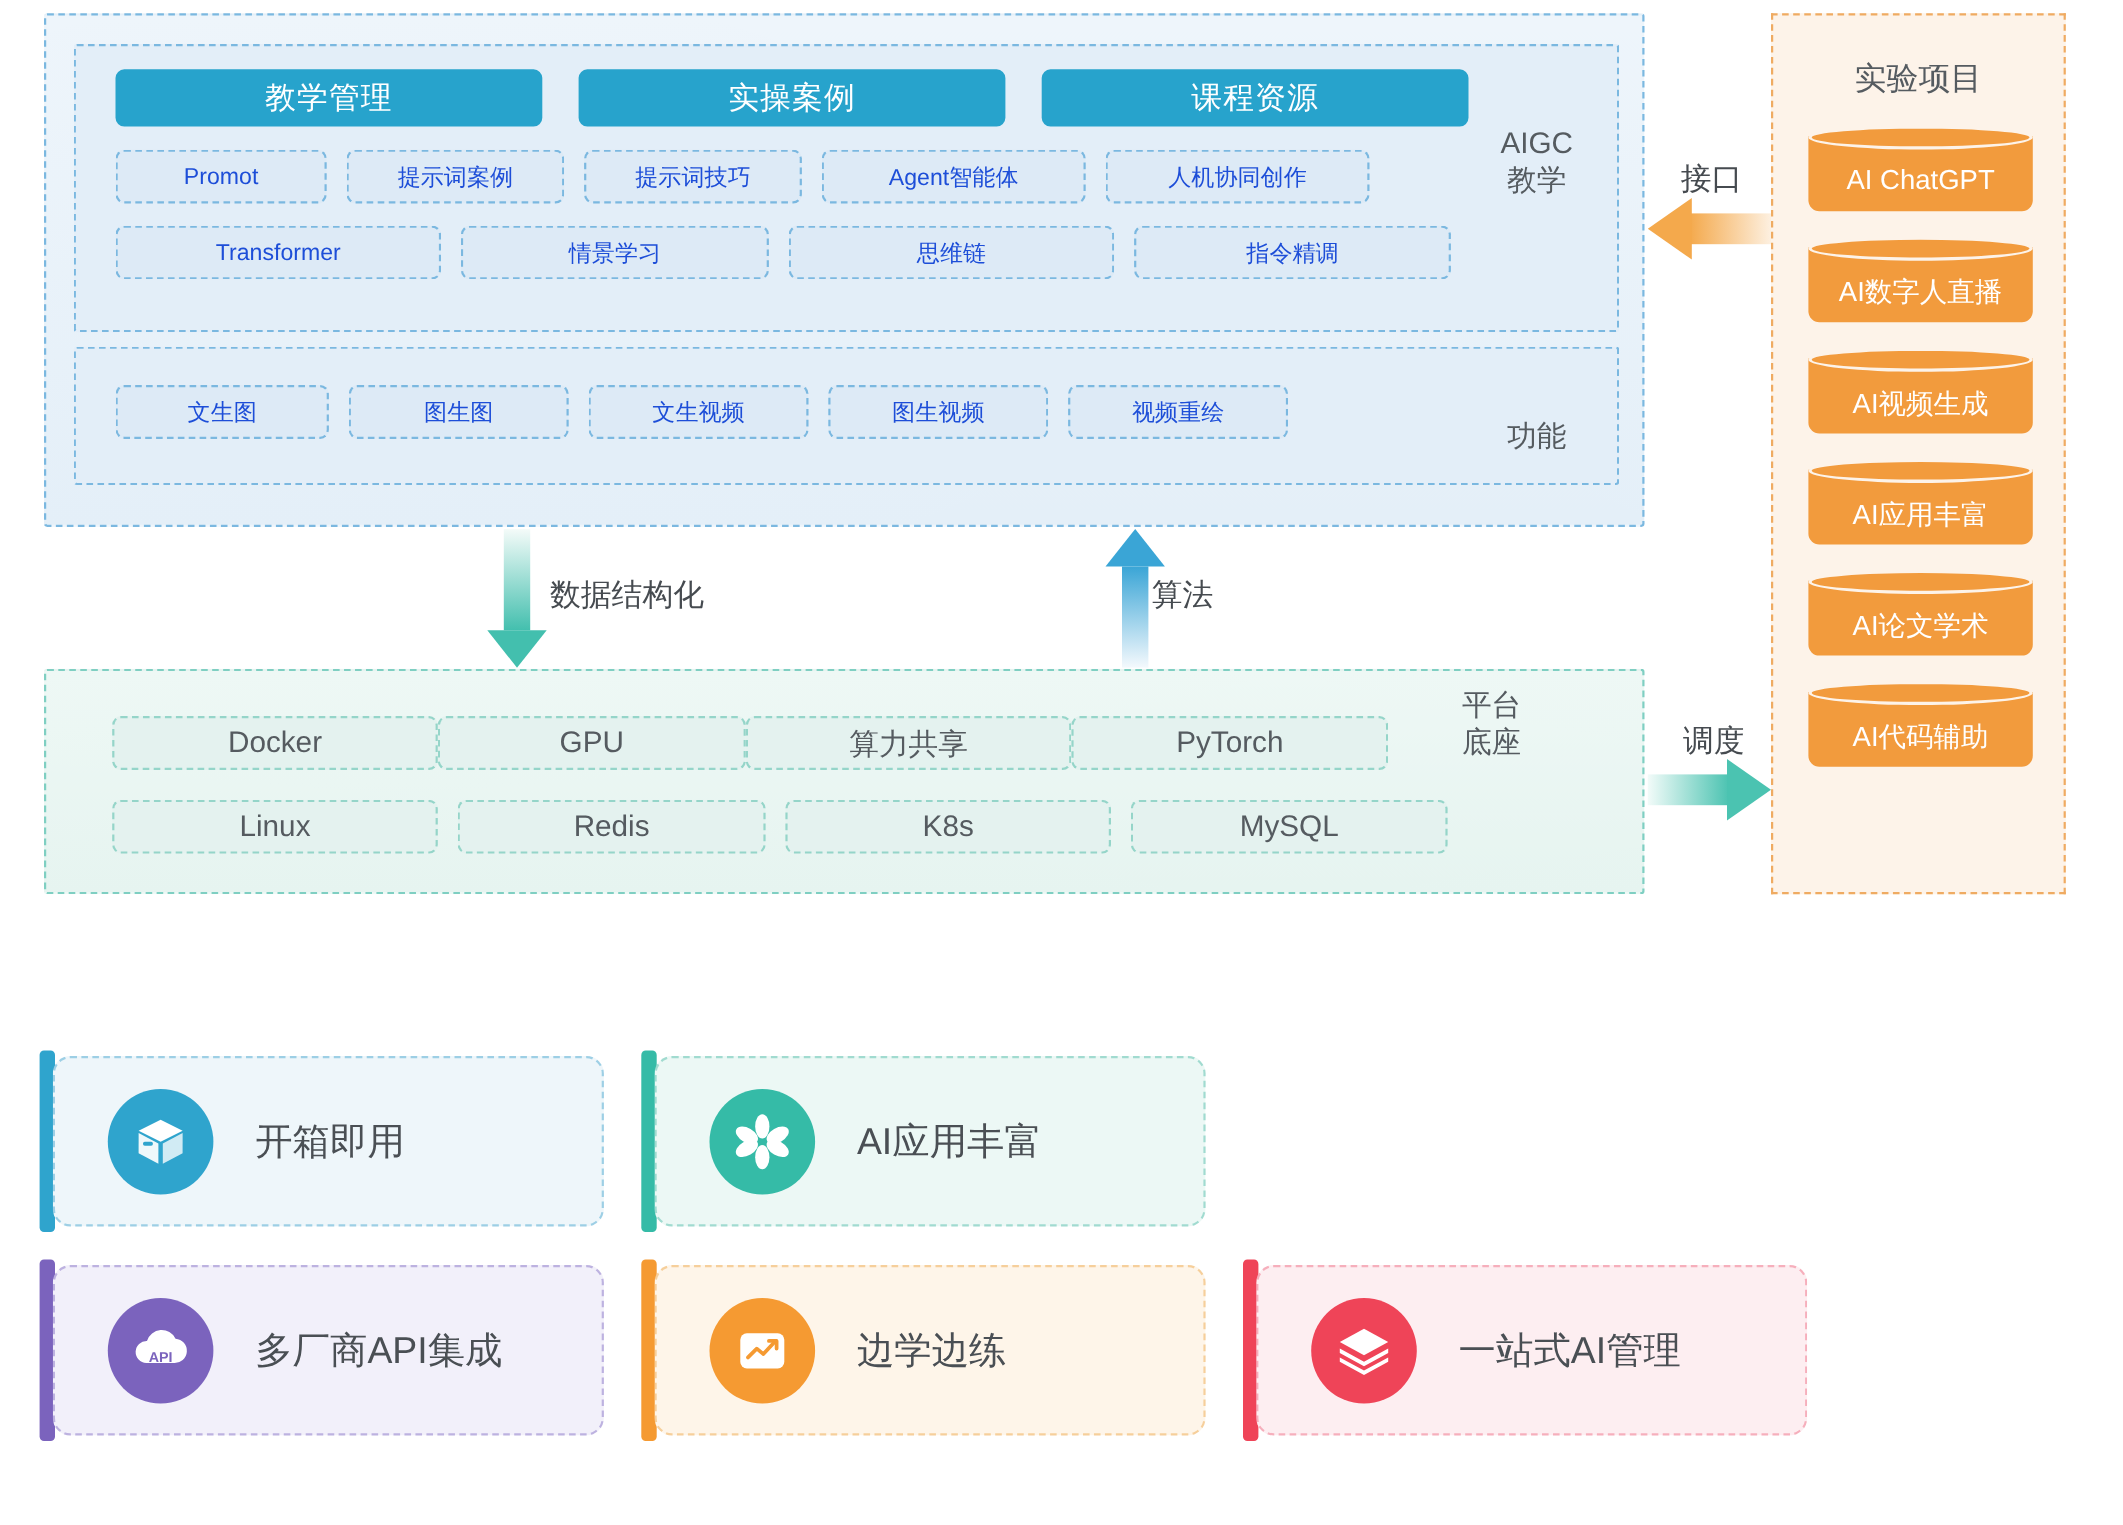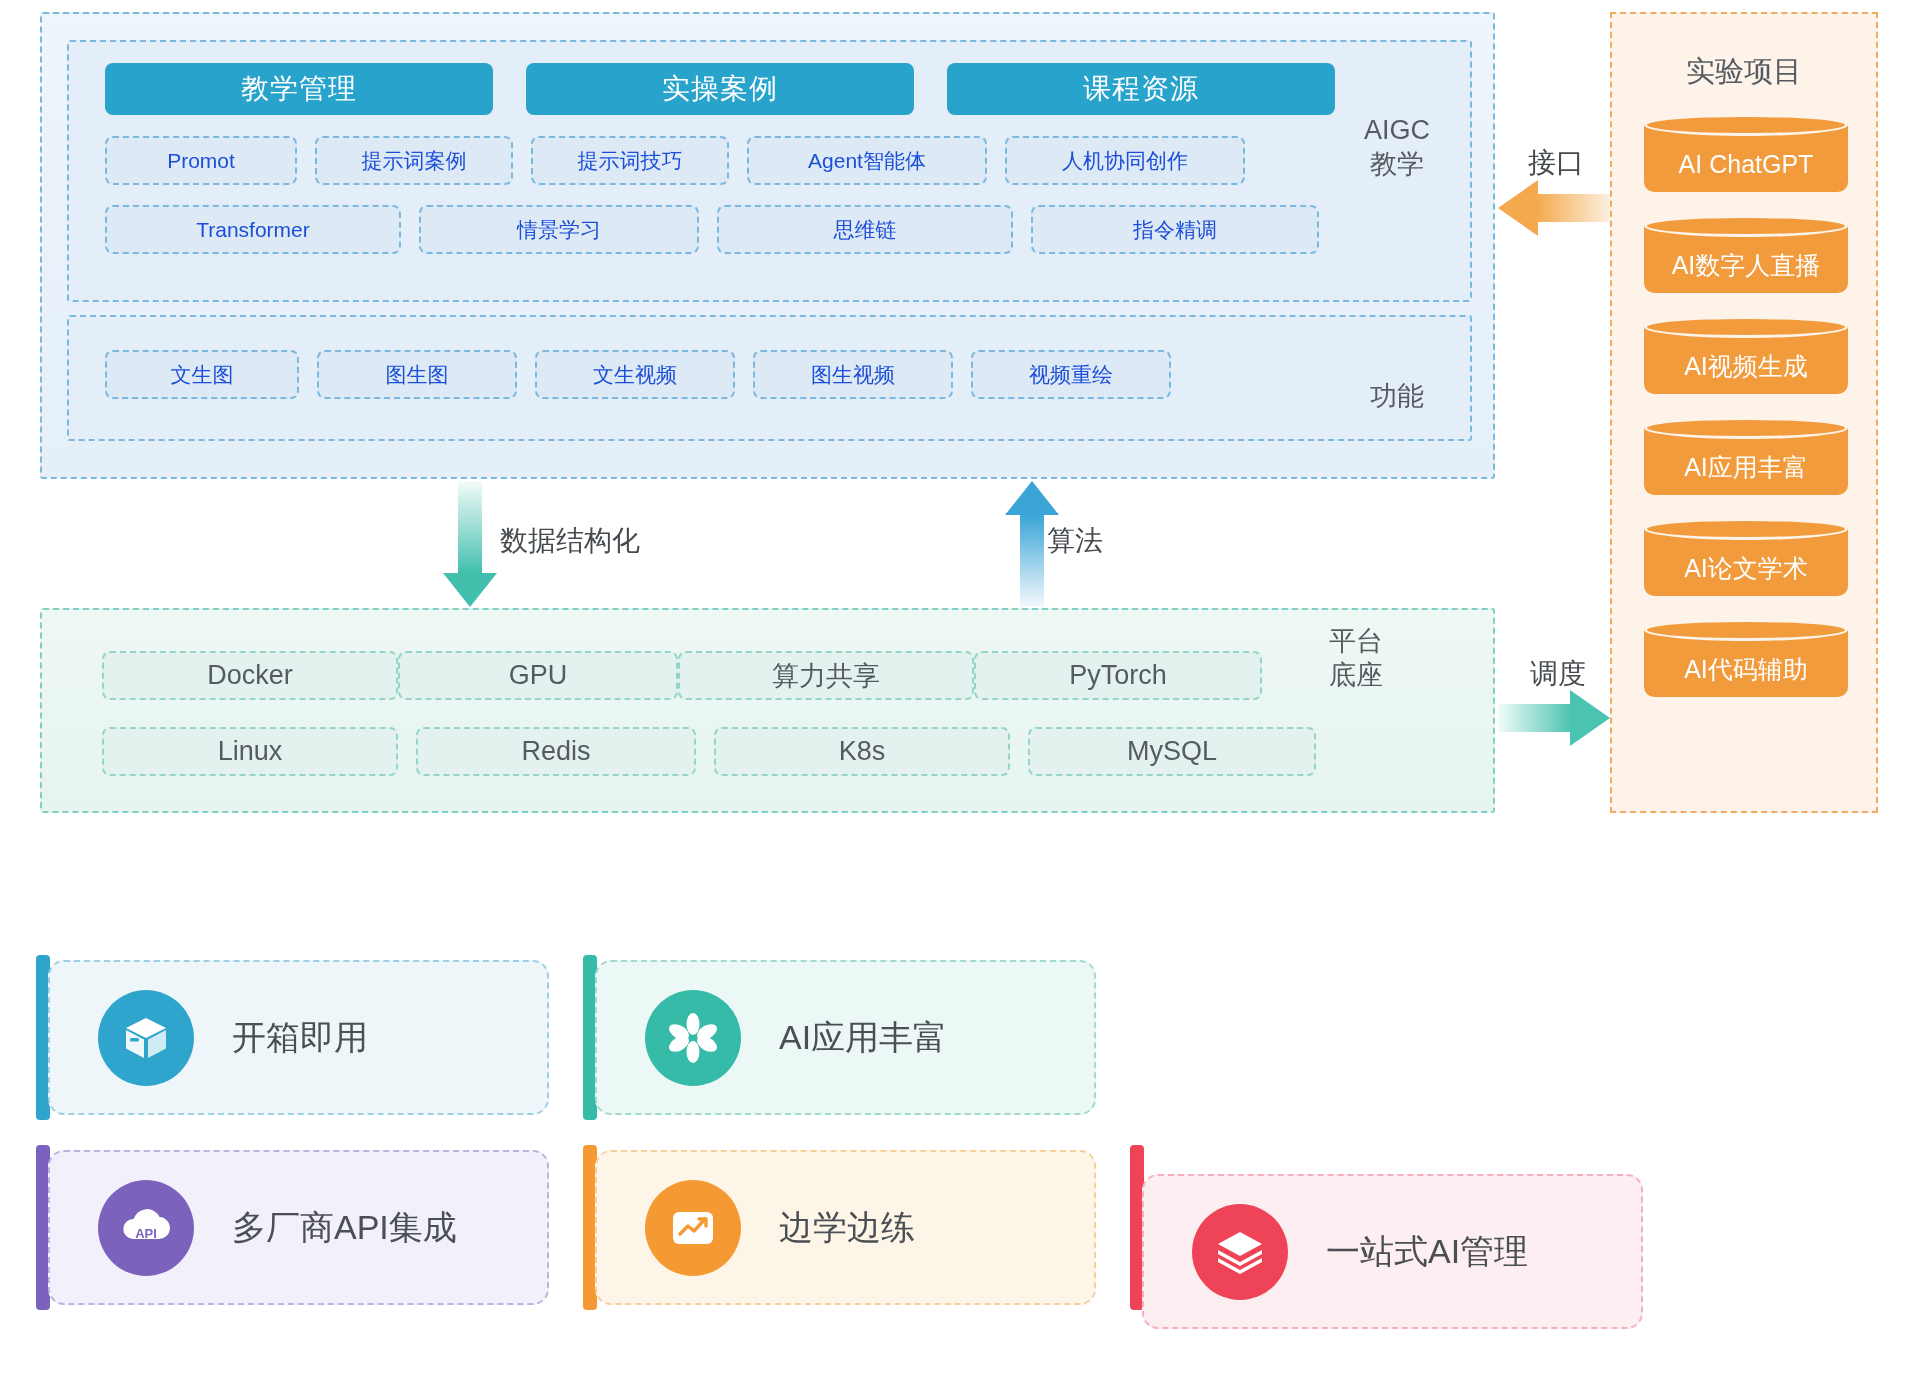--- a/index.html
+++ b/index.html
@@ -415,21 +415,21 @@
           <path d="M15 34 l8 -8 l6 5 l11 -12" stroke="#f59a32" stroke-width="3.4" fill="none" stroke-linecap="round" stroke-linejoin="round"></path>
           <path d="M34 19 h7 v7" stroke="#f59a32" stroke-width="3.4" fill="none" stroke-linecap="round" stroke-linejoin="round"></path>
         </svg>
       </div>
       <div class="feat-label">边学边练</div>
     </div>
   </div>
 
   <div class="feat-card" style="left:1130px; top:1145px;">
     <div class="feat-bar" style="background:#ef4458;"></div>
-    <div class="feat-body" style="background:#fdeef1; border-color:#f6afbc;margin-top:24px;">
+    <div class="feat-body" style="background:#fdeef1; border-color:#f6afbc;">
       <div class="feat-icon" style="background:#ef4458;">
         <svg width="56" height="56" viewBox="0 0 56 56">
           <g fill="#ffffff">
             <path d="M28 8 L50 20 L28 32 L6 20 Z"></path>
             <path d="M28 28 L47 38 L28 48 L9 38 Z" opacity="0"></path>
             <path d="M6 26 L28 38 L50 26 L50 30 L28 42 L6 30 Z"></path>
             <path d="M6 34 L28 46 L50 34 L50 38 L28 50 L6 38 Z"></path>
           </g>
         </svg>
       </div>

